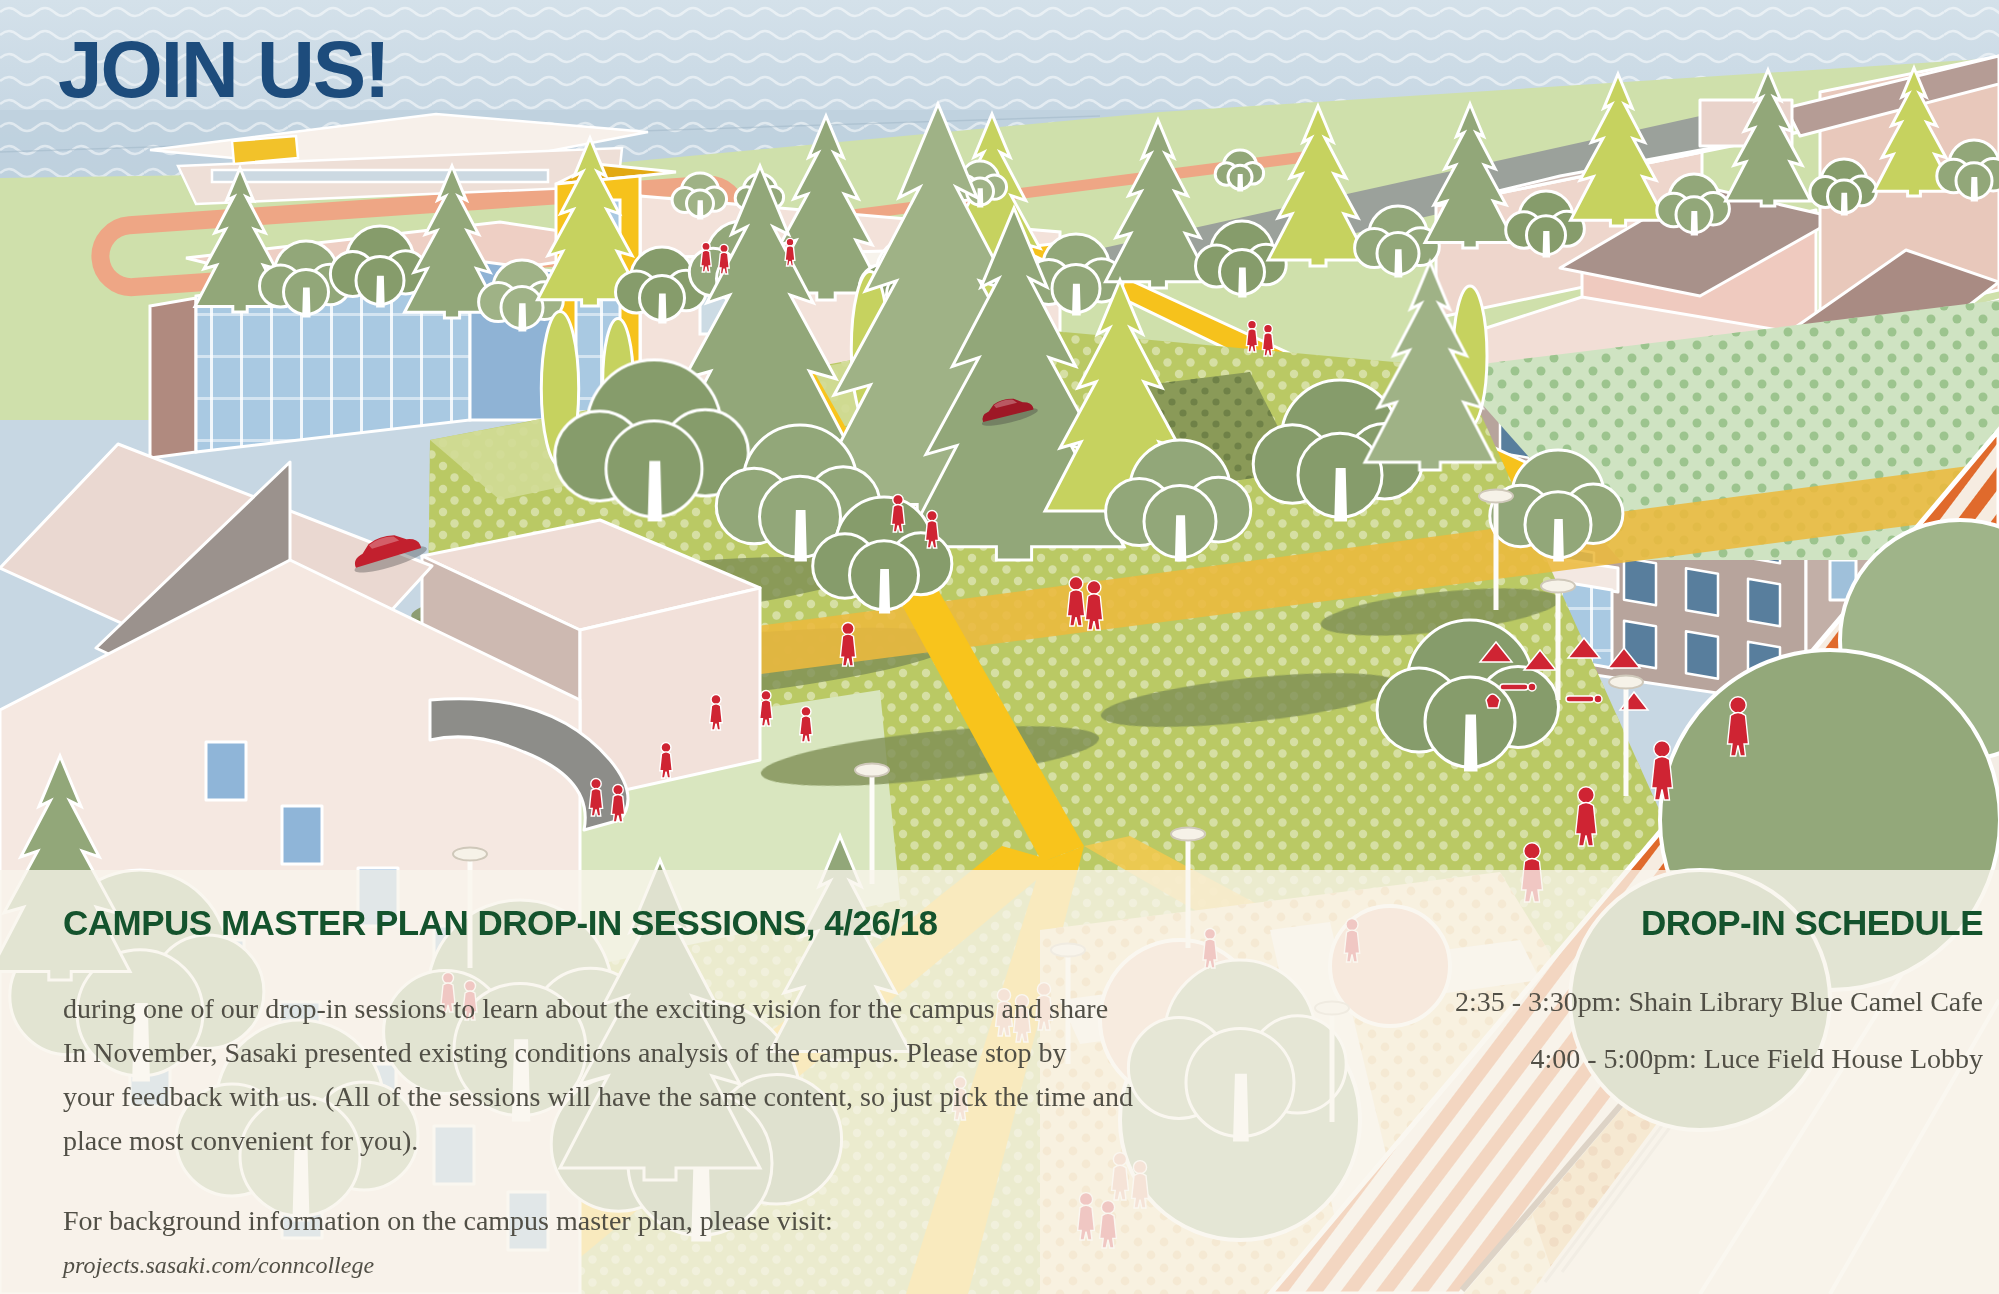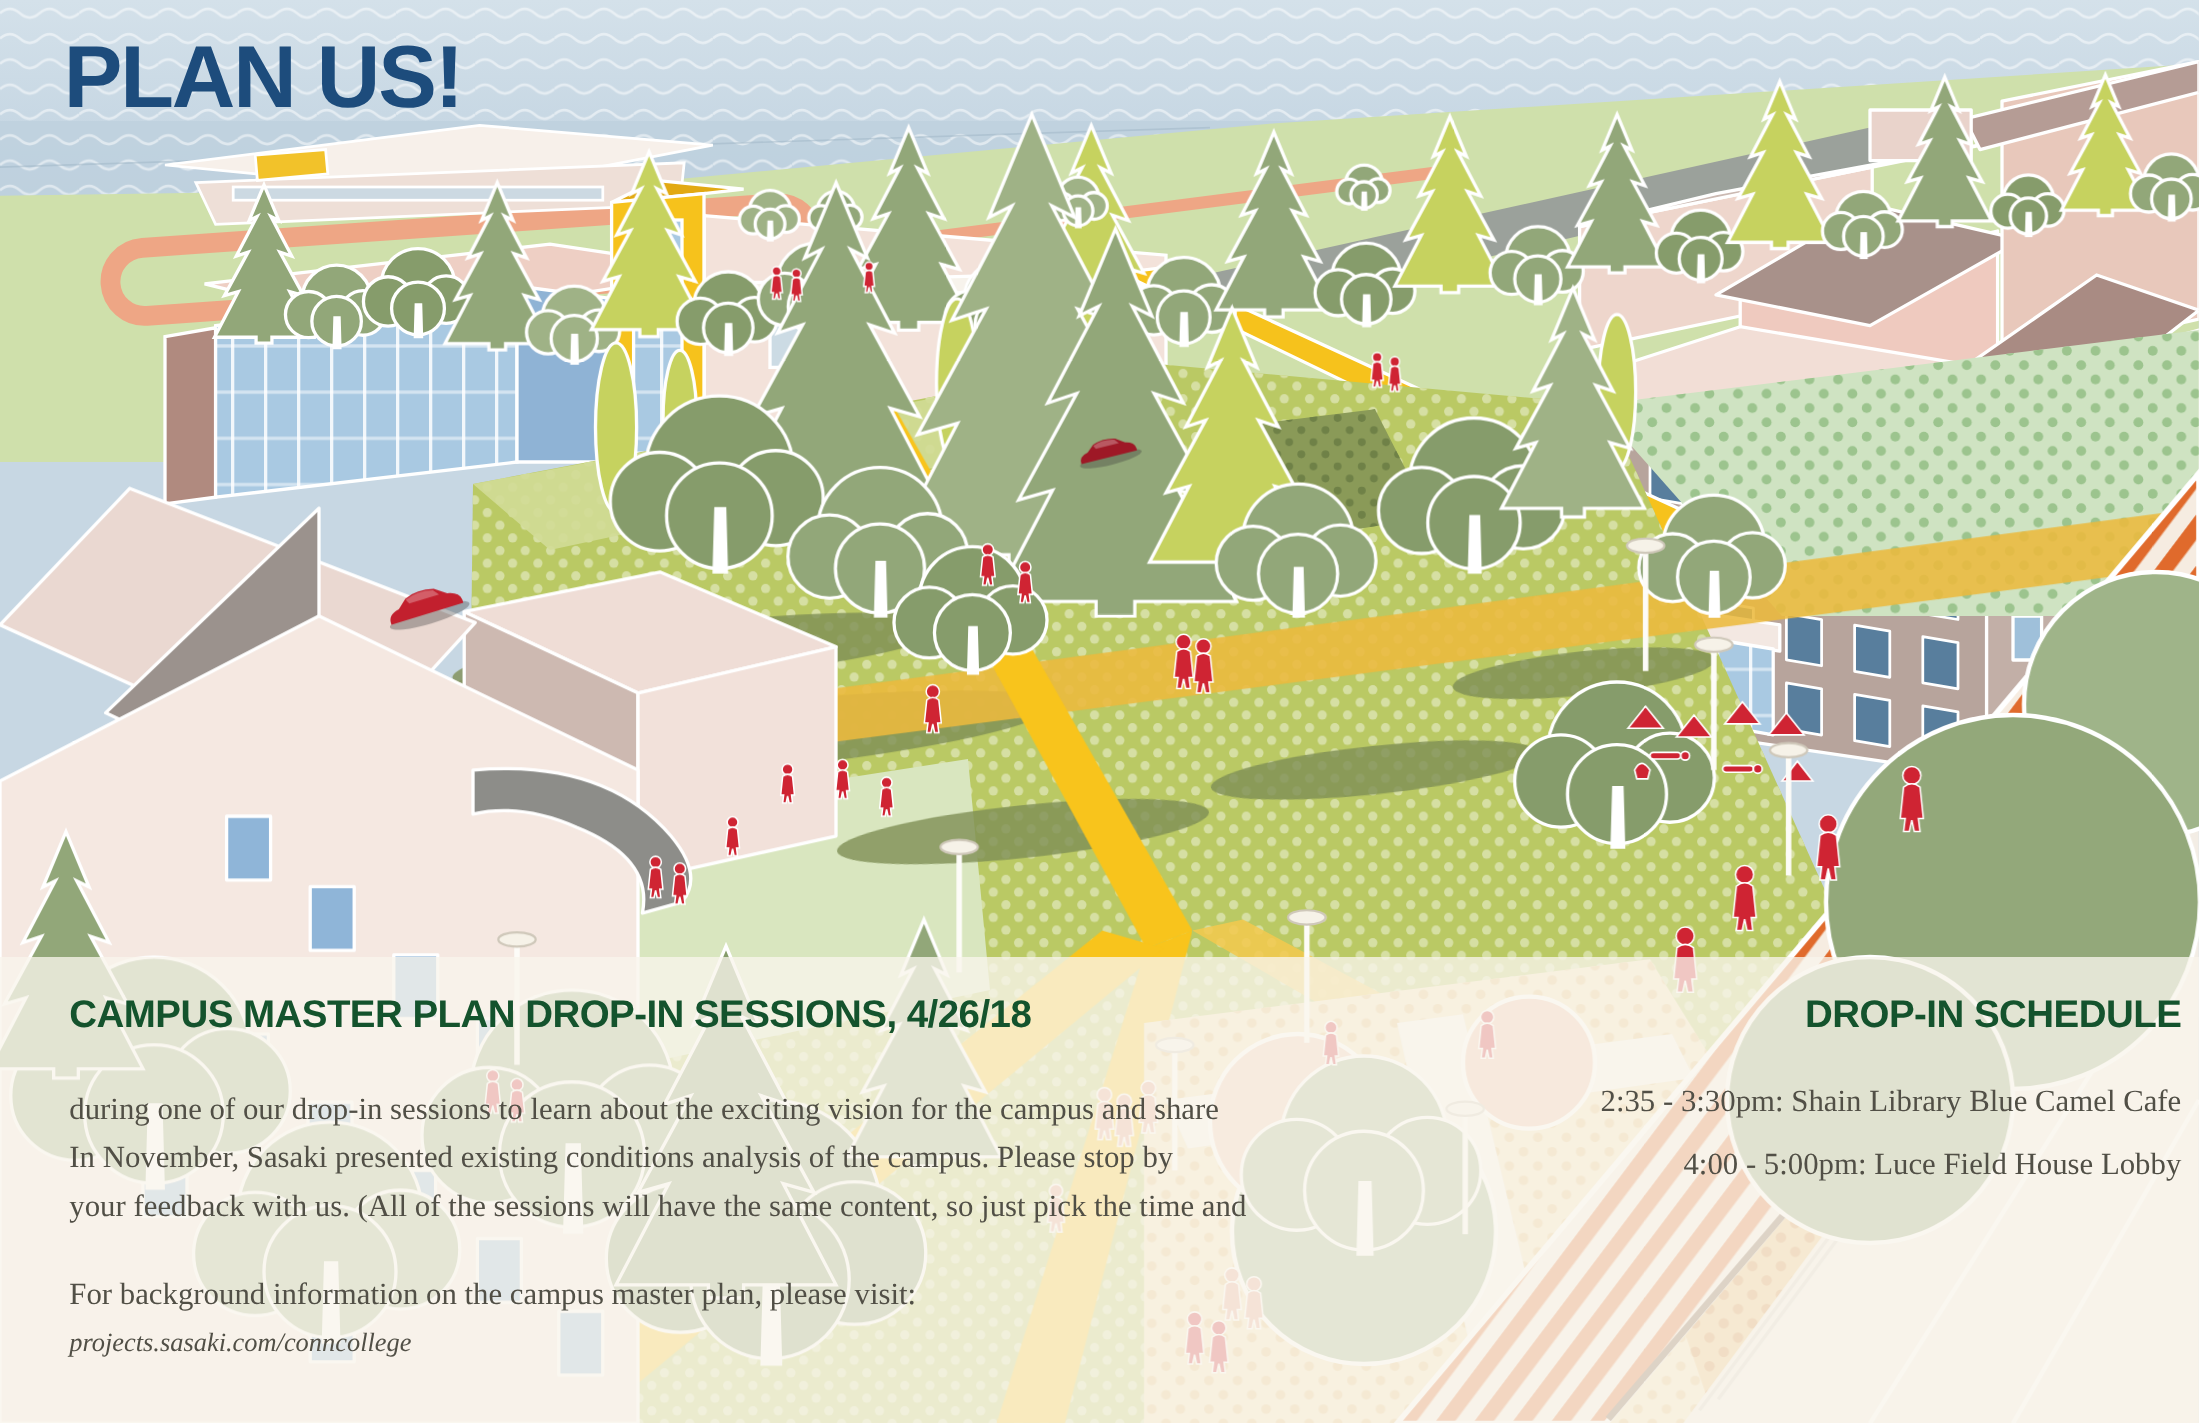--- a/index.html
+++ b/index.html
@@ -405,27 +405,28 @@
         <use href="#symLamp" transform="translate(1332,1122)"></use>
         <use href="#symLamp" transform="translate(470,968)"></use>
         <use href="#symLamp" transform="translate(872,884)"></use>
       </g>
     <use href="#symCar" transform="translate(385,548) rotate(-17) scale(1.05)" fill="#c2202e"></use>
     <use href="#symCar" transform="translate(1006,408) rotate(-14) scale(0.8)" fill="#9e1826"></use>
   </svg>
 
   <div class="overlay"></div>
 
-  <div class="join-title">PLAN US!</div>
+  <div class="join-title">JOIN US!</div>
 
   <div class="left-col">
     <h2 class="section-head">CAMPUS MASTER PLAN DROP-IN SESSIONS, 4/26/18</h2>
     <div class="body-line">during one of our drop-in sessions to learn about the exciting vision for the campus and share</div>
     <div class="body-line">In November, Sasaki presented existing conditions analysis of the campus. Please stop by</div>
     <div class="body-line">your feedback with us. (All of the sessions will have the same content, so just pick the time and</div>
+    <div class="body-line">place most convenient for you).</div>
     <div class="body-line para2">For background information on the campus master plan, please visit:</div>
     <div class="url-line">projects.sasaki.com/conncollege</div>
   </div>
 
   <div class="right-col">
     <h2 class="section-head">DROP-IN SCHEDULE</h2>
     <div class="sched-item">2:35 - 3:30pm: Shain Library Blue Camel Cafe</div>
     <div class="sched-item">4:00 - 5:00pm: Luce Field House Lobby</div>
   </div>
 </div>

